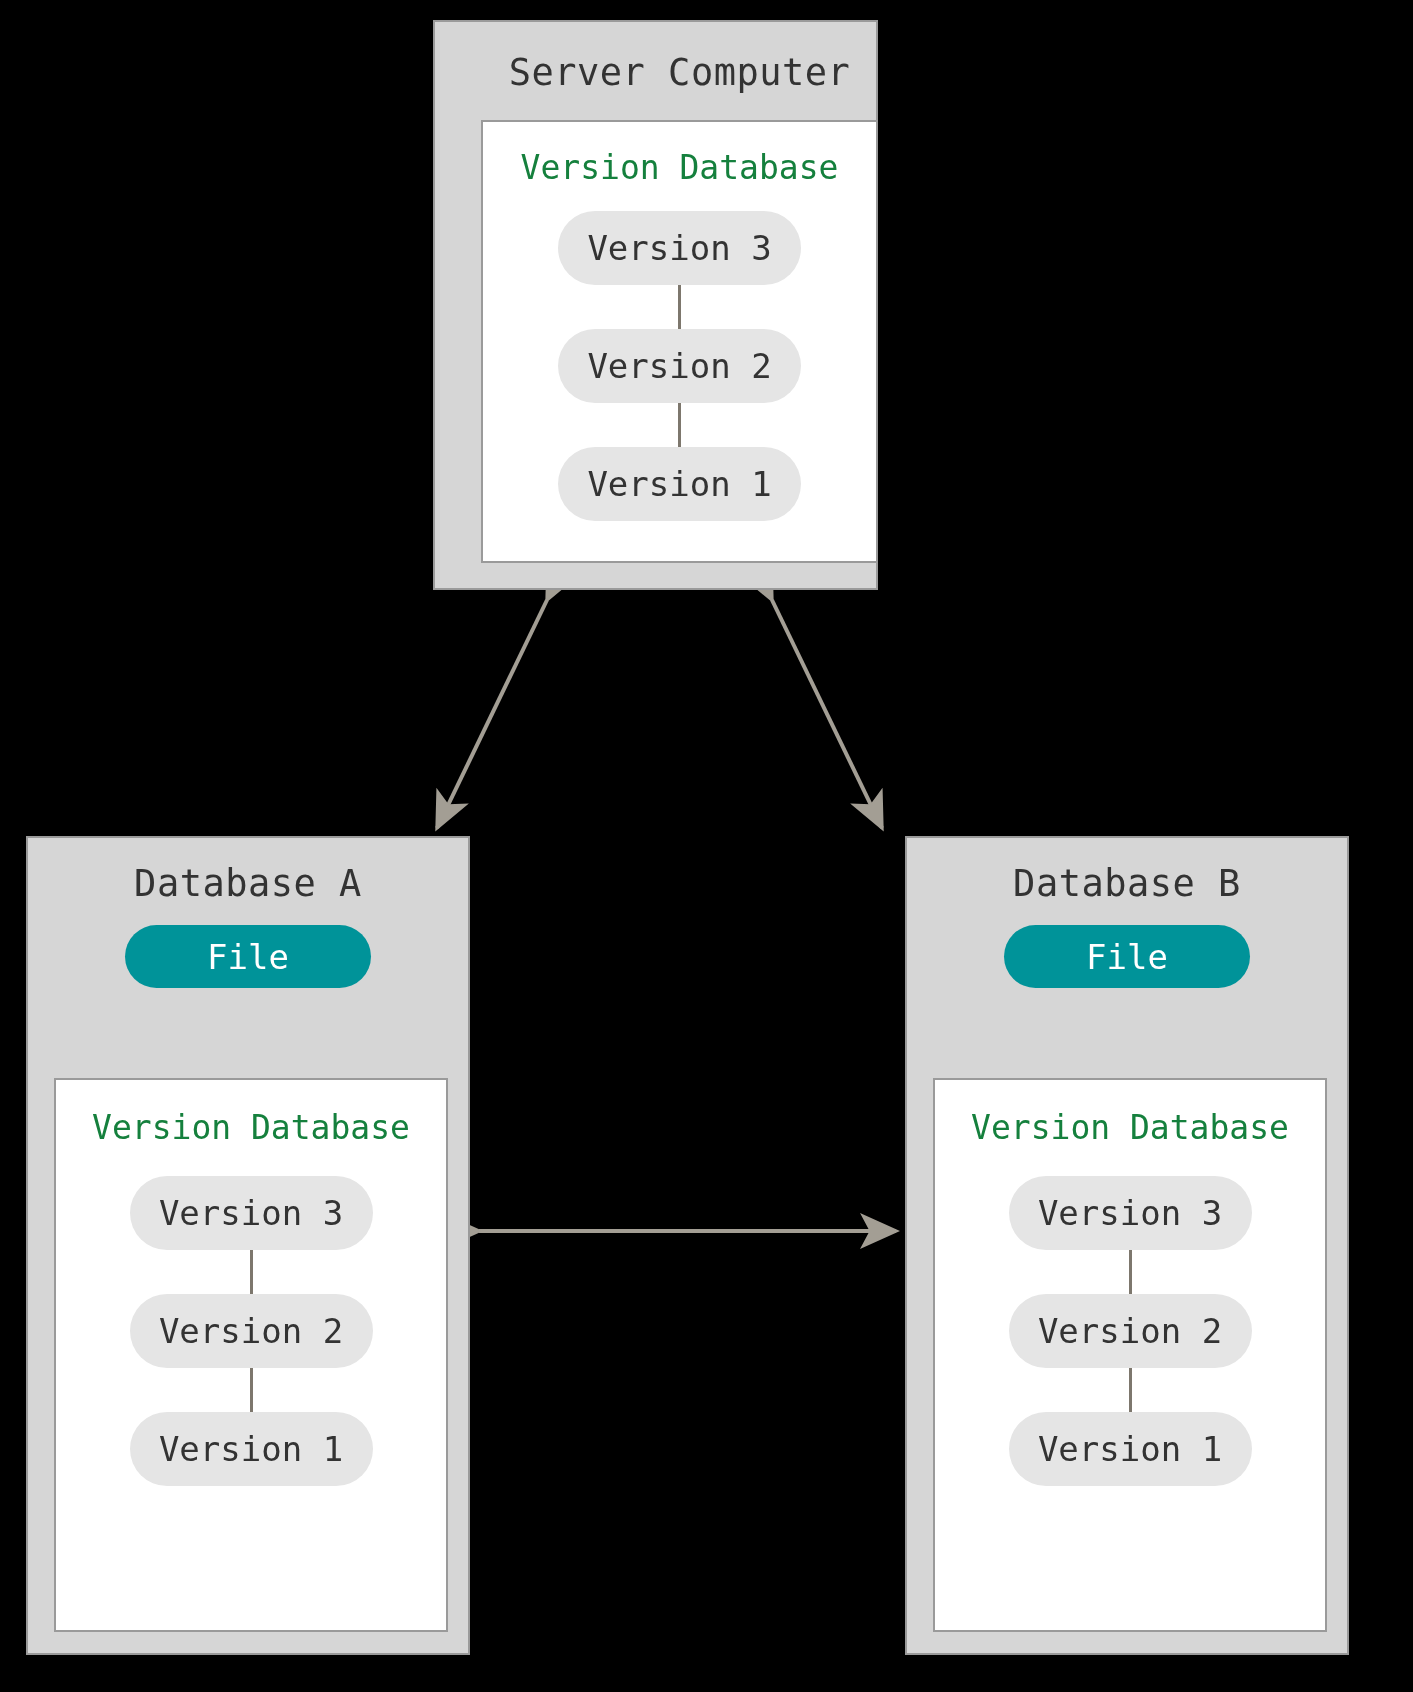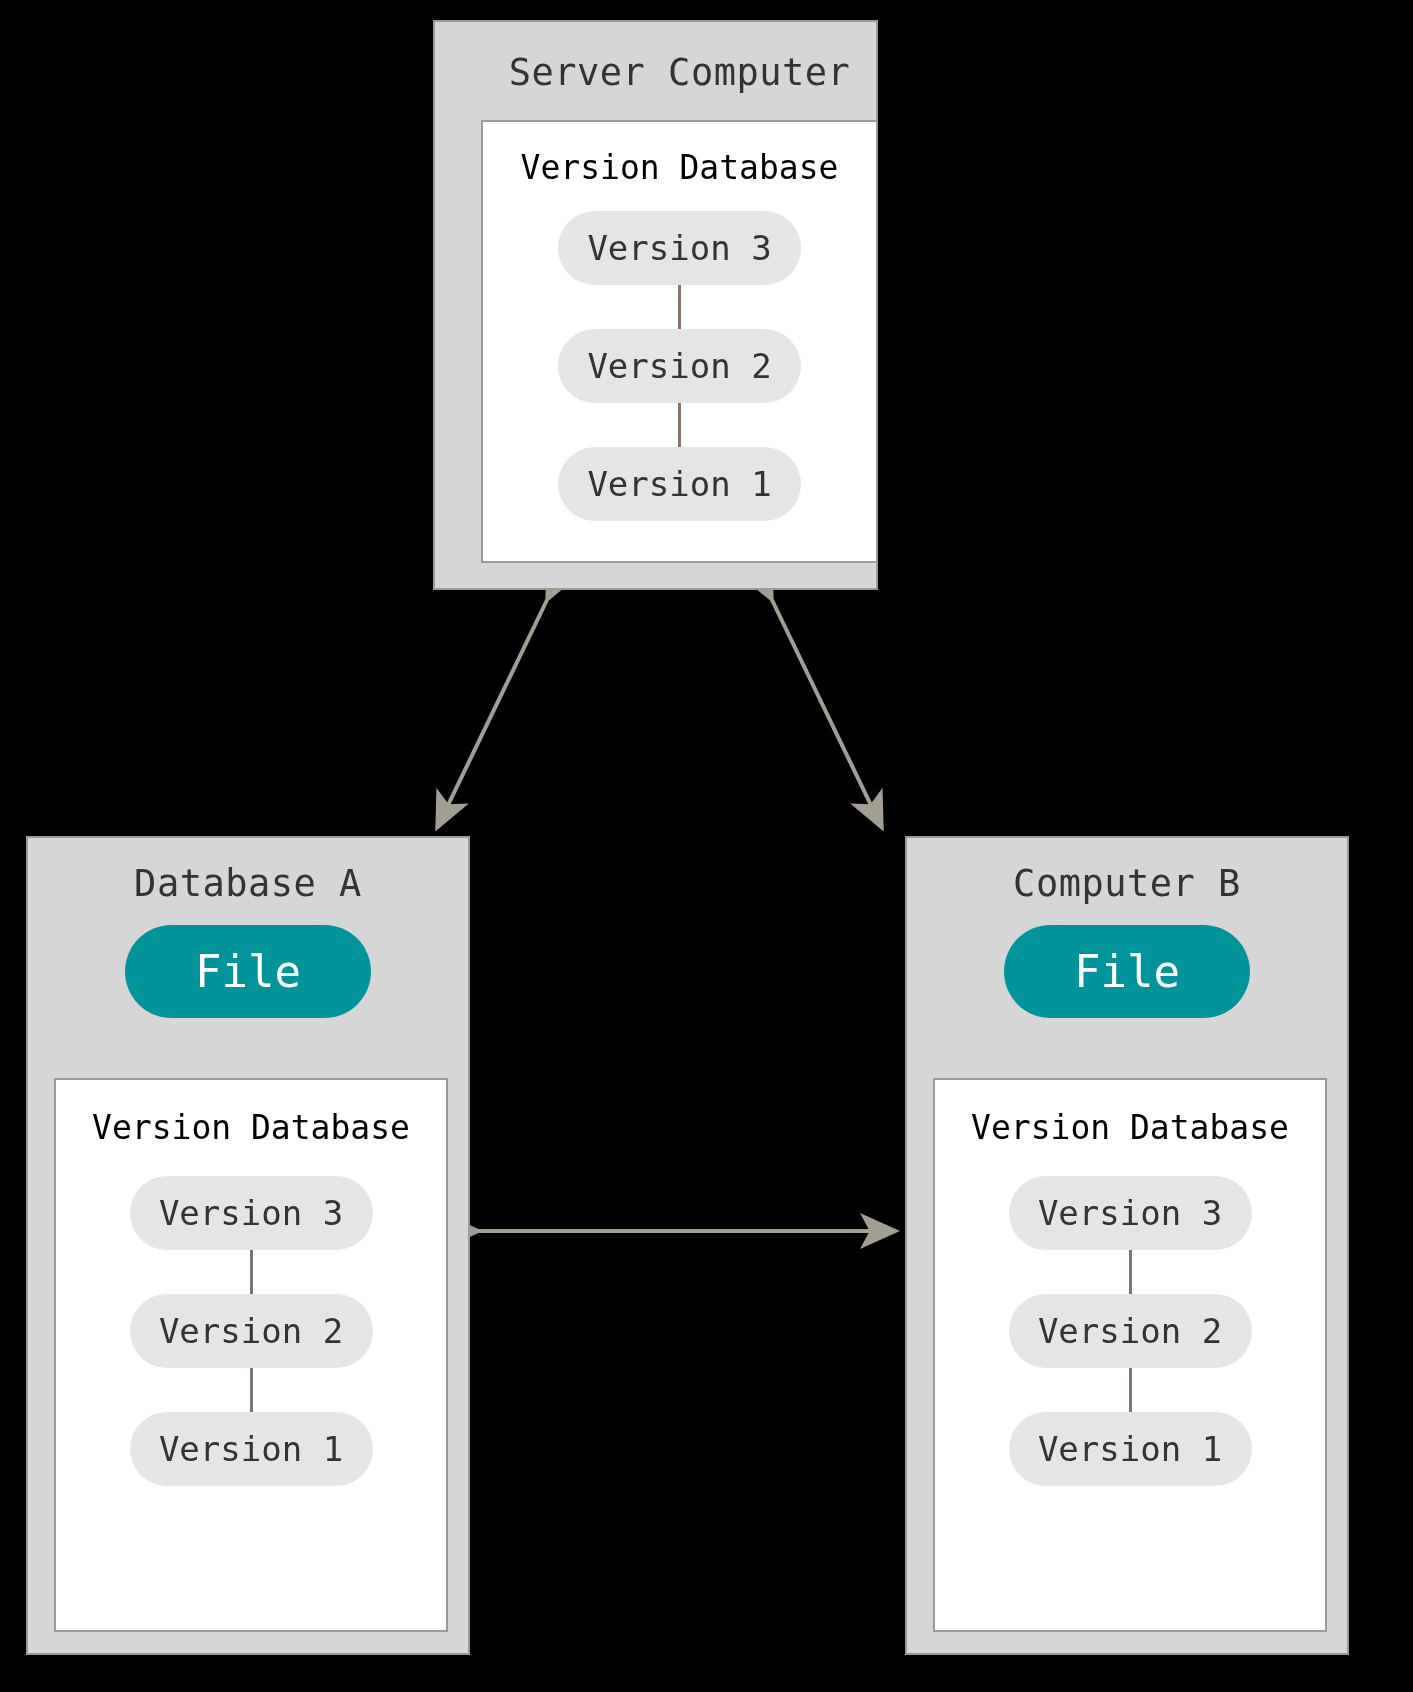--- a/index.html
+++ b/index.html
@@ -53,21 +53,21 @@
   .vdb {
     background: #ffffff;
     border: 2px solid #9a9a9a;
     box-sizing: border-box;
     display: flex;
     flex-direction: column;
     align-items: center;
   }
 
   .vdb-title {
-    color: #000000;
+    color: #15803d;
     font-size: 33px;
     line-height: 1;
     white-space: nowrap;
   }
 
   
   .versions {
     display: flex;
     flex-direction: column;
     align-items: center;
@@ -126,22 +126,22 @@
 
   
   .bottom-machine { width: 444px; height: 819px; top: 836px; }
   #computer-a { left: 26px; }
   #computer-b { left: 905px; }
 
   .bottom-machine .machine-title { margin-top: 27px; font-size: 37px; }
   .bottom-machine .file-pill {
     margin-top: 23px;
     width: 246px;
-    height: 93px;
-    font-size: 44px;
+    height: 63px;
+    font-size: 34px;
   }
   .bottom-machine .vdb {
     position: absolute;
     left: 26px;
     top: 240px;
     width: 394px;
     height: 554px;
   }
   .bottom-machine .vdb-title { margin-top: 31px; font-size: 33px; }
   .bottom-machine .versions { margin-top: 32px; }
@@ -203,21 +203,21 @@
         <div class="pill">Version 3</div>
         <div class="connector"></div>
         <div class="pill">Version 2</div>
         <div class="connector"></div>
         <div class="pill">Version 1</div>
       </div>
     </div>
   </div>
 
   <div class="machine bottom-machine" id="computer-b">
-    <div class="machine-title">Computer B</div>
+    <div class="machine-title">Database B</div>
 
     <div class="file-pill">File</div>
 
     <div class="vdb">
       <div class="vdb-title">Version Database</div>
 
       <div class="versions">
         <div class="pill">Version 3</div>
         <div class="connector"></div>
         <div class="pill">Version 2</div>

